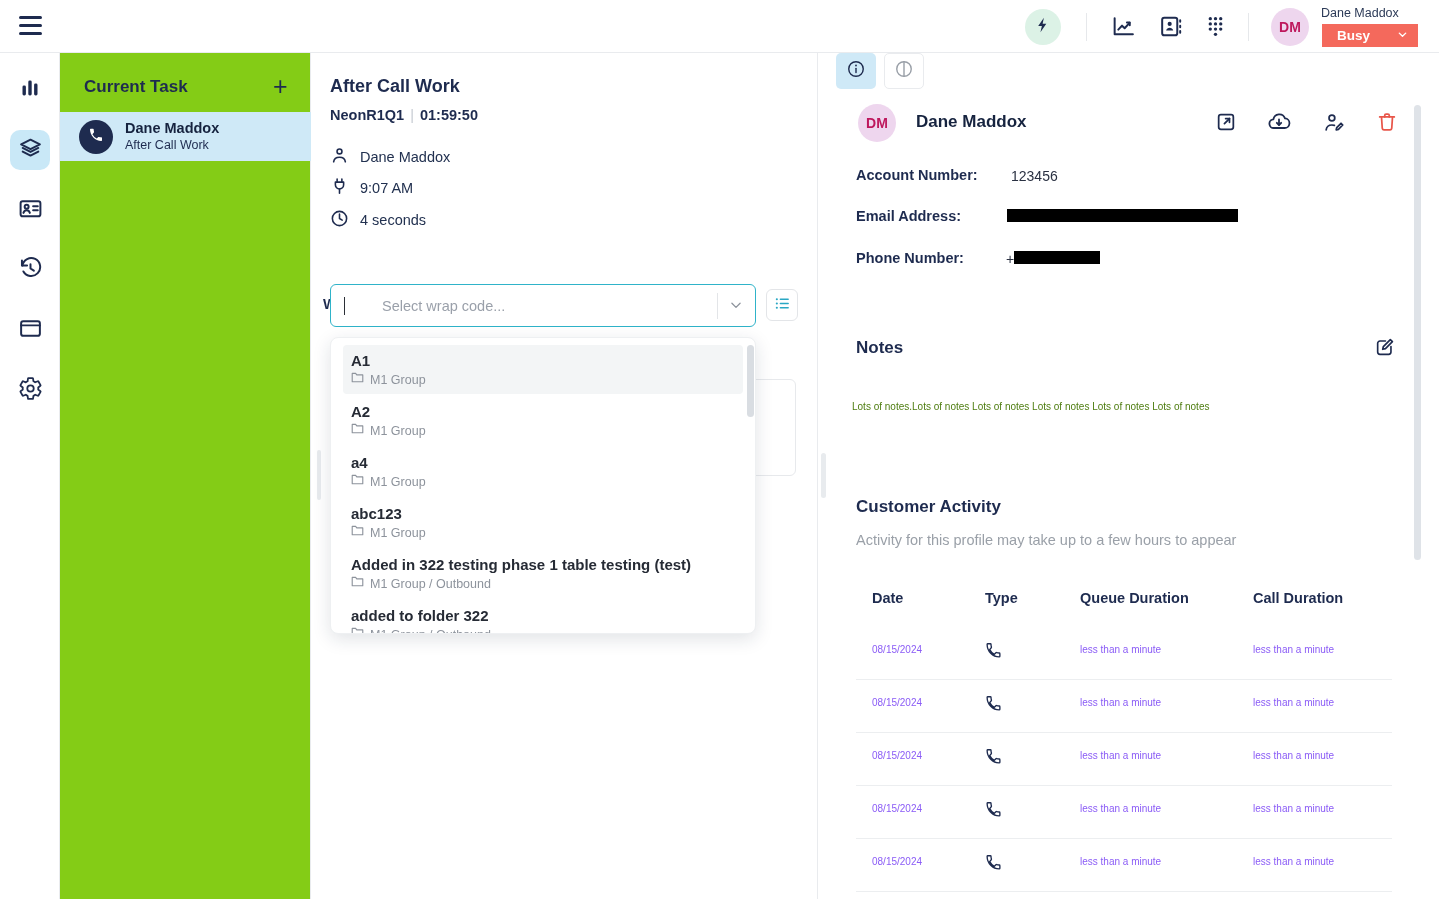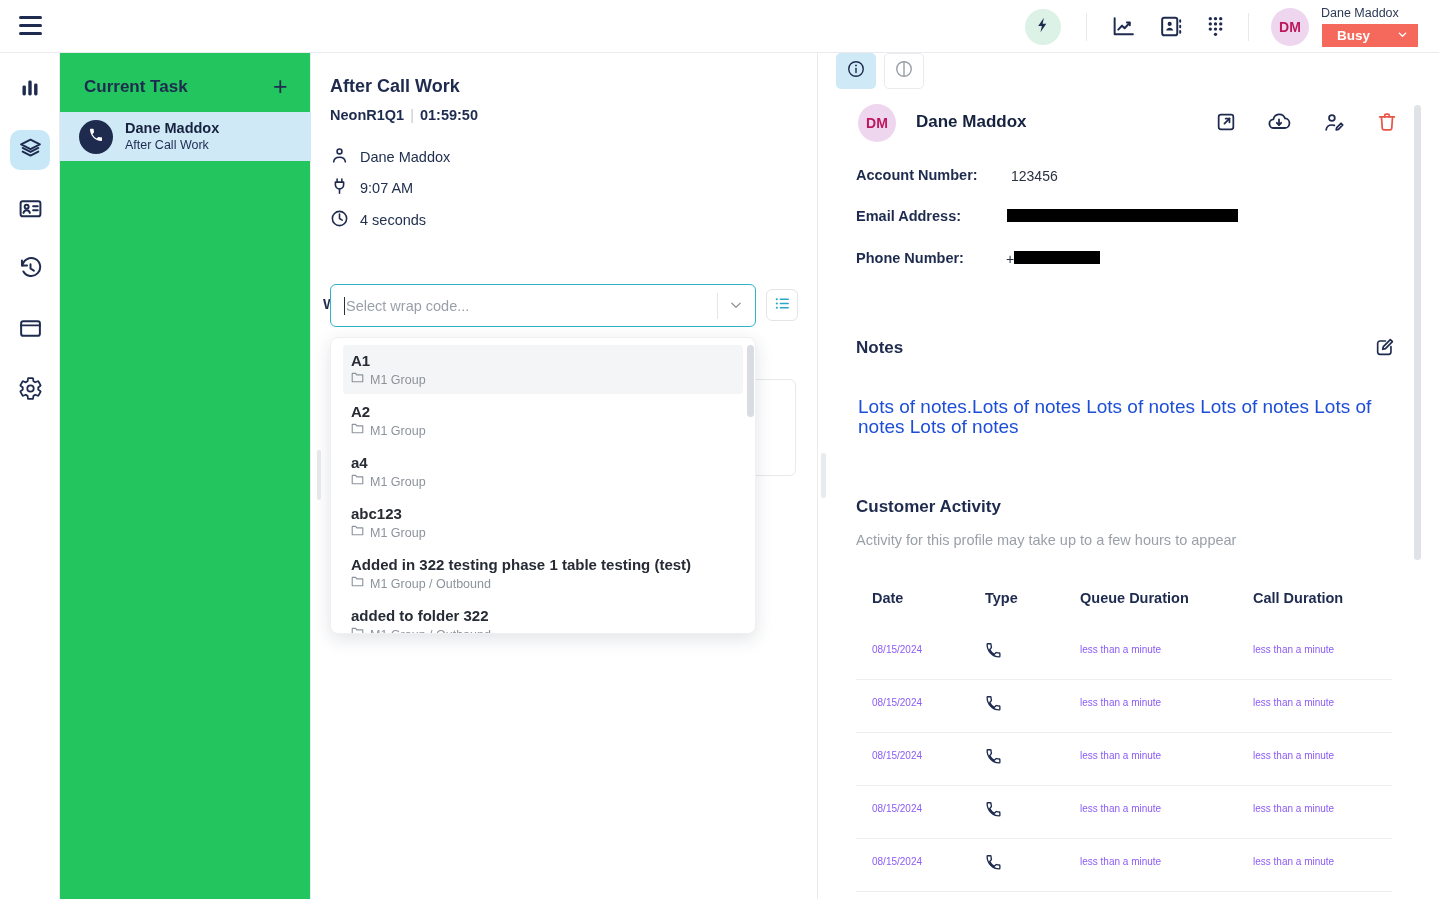--- a/index.html
+++ b/index.html
@@ -18,41 +18,41 @@
   .avatar { border-radius:50%; display:flex; align-items:center; justify-content:center; font-weight:bold; color:#be185d; }
   .user-name { position:absolute; left:1321px; top:6px; font-size:12.5px; color:#2c3a57; }
   .busy-pill { position:absolute; left:1322px; top:24px; width:96px; height:23px; border-radius:0; display:flex; align-items:center; justify-content:space-between; padding:0 10px 0 15px; color:#fff; font-weight:bold; font-size:13.5px; cursor:pointer; }
 
   
   .sidebar { position:absolute; left:0; top:53px; width:60px; height:846px; border-right:1px solid #e9ebee; background:#fff; z-index:10; }
   .rail-item { position:absolute; left:10px; width:40px; height:40px; border-radius:10px; display:flex; align-items:center; justify-content:center; color:#1e2b4f; cursor:pointer; }
   .rail-item.active { background:#c9e8f7; }
 
   
-  .task-panel { position:absolute; left:60px; top:53px; width:251px; height:846px; border-right:1px solid #e9ebee; background:#22c55e; }
+  .task-panel { position:absolute; left:60px; top:53px; width:251px; height:846px; border-right:1px solid #e9ebee; background:#84cc16; }
   .panel-title { font-size:17px; font-weight:bold; color:#1e2b4f; }
   .task-item { position:absolute; left:0; top:59px; width:251px; height:49px; background:#cfe9f7; display:flex; align-items:center; padding-left:19px; cursor:pointer; }
   .task-avatar { width:34px; height:34px; border-radius:50%; background:#1e2b4f; color:#fff; display:flex; align-items:center; justify-content:center; flex:none; }
   .task-meta { margin-left:12px; }
   .task-name { font-size:14.5px; font-weight:bold; color:#16233f; line-height:17px; }
   .task-sub { font-size:12.5px; color:#1e2b4f; line-height:16px; }
 
   
   .acw-panel { position:absolute; left:311px; top:53px; width:507px; height:846px; border-right:1px solid #e9ebee; background:#fff; }
   .acw-title { position:absolute; left:330px; top:76px; font-size:18px; font-weight:bold; }
   .acw-sub { position:absolute; left:330px; top:107px; font-size:14.5px; font-weight:bold; color:#1e2b4f; }
   .acw-sub .pipe { color:#c6cbd2; font-weight:normal; padding:0 6px; }
   .meta-row { position:absolute; left:330px; display:flex; align-items:center; gap:11px; font-size:14.5px; color:#223150; }
   .wrap-label { position:absolute; left:330px; top:252px; font-size:14.5px; }
   .wrap-label b { color:#1e2b4f; }
   .wrap-label .dot { color:#1e2b4f; font-size:11px; padding:0 8px; vertical-align:1px; }
   .wrap-label .req { color:#8d939c; }
   .select-box { position:absolute; left:330px; top:284px; width:426px; height:43px; border:1.5px solid #2fb3c9; border-radius:6px; background:#fff; display:flex; align-items:center; padding-left:13px; cursor:text; }
   .caret { width:1px; height:18px; background:#2b2f36; margin-right:1px; }
-  .placeholder { font-size:14.5px; color:#9aa0aa; }
+  .placeholder { font-size:14.5px; color:#9aa0aa;padding-left:36px; }
   .select-div { position:absolute; left:386px; top:8px; width:1px; height:26px; background:#e3e5e8; }
   .select-chev { position:absolute; right:12px; top:13px; color:#8d939c; }
   .browse-btn { position:absolute; left:766px; top:289px; width:32px; height:32px; border:1px solid #e3e5e8; border-radius:6px; background:#fff; display:flex; align-items:center; justify-content:center; color:#2aa7c4; cursor:pointer; }
   .hidden-textarea { position:absolute; left:346px; top:379px; width:450px; height:97px; border:1px solid #e7e9ec; border-radius:6px; background:#fff; z-index:1; }
   .dropdown { position:absolute; left:330px; top:337px; width:426px; height:297px; background:#fff; border:1px solid #eef0f2; border-radius:8px; box-shadow:0 5px 18px rgba(25,35,60,.13); z-index:5; padding:7px 12px; overflow:hidden; }
   .dd-item { position:relative; padding:6px 8px 5px 8px; border-radius:4px; cursor:pointer; margin-bottom:2px; }
   .dd-item.hover { background:#f3f5f6; }
   .dd-title { font-size:15px; font-weight:bold; color:#262b35; line-height:19px; }
   .dd-group { display:flex; align-items:center; gap:6px; font-size:12.5px; color:#8d939c; line-height:17px; margin-top:1px; }
   .dd-scroll { position:absolute; left:416px; top:7px; width:7px; height:72px; background:#d9dde2; border-radius:4px; }
@@ -62,21 +62,21 @@
   .profile-panel { position:absolute; left:818px; top:53px; width:621px; height:846px; background:#fff; }
   .tab { position:absolute; top:0; width:40px; height:36px; border-radius:5px; display:flex; align-items:center; justify-content:center; cursor:pointer; }
   .tab.active { background:#cfe9f7; color:#1e2b4f; }
   .tab.idle { background:#fff; border:1px solid #e9ebee; color:#9aa0a8; }
   .profile-name { position:absolute; left:98px; top:59px; font-size:17px; font-weight:bold; color:#16233f; }
   .p-action { position:absolute; top:58px; width:26px; height:26px; display:flex; align-items:center; justify-content:center; color:#1e2b4f; cursor:pointer; }
   .field-label { position:absolute; left:38px; font-size:14.5px; font-weight:bold; color:#1e2b4f; }
   .field-value { position:absolute; left:193px; font-size:14px; color:#2a3142; }
   .redact { position:absolute; background:#000; height:13px; }
   .sec-title { position:absolute; left:38px; font-size:17px; font-weight:bold; color:#1e2b4f; }
-  .notes-text { position:absolute; left:40px; top:344px; width:530px; font-size:19px; color:#1d4ed8; line-height:20px; }
+  .notes-text { position:absolute; left:34px; top:344px; width:530px; font-size:10px; color:#4d7c0f; line-height:20px; }
   .sub-gray { position:absolute; left:38px; top:479px; font-size:14.5px; color:#9aa0a8; }
   .th { position:absolute; top:537px; font-size:14.5px; font-weight:bold; color:#1e2b4f; }
   .td { position:absolute; font-size:10px; color:#8b5cf6; }
   .row-sep { position:absolute; left:38px; width:536px; height:1px; background:#eceef0; }
   .type-icon { position:absolute; color:#1e2b4f; }
   .panel-scroll { position:absolute; left:596px; top:52px; width:7px; height:455px; background:#dfe3e8; border-radius:4px; }
 </style>
 </head>
 <body>
 

